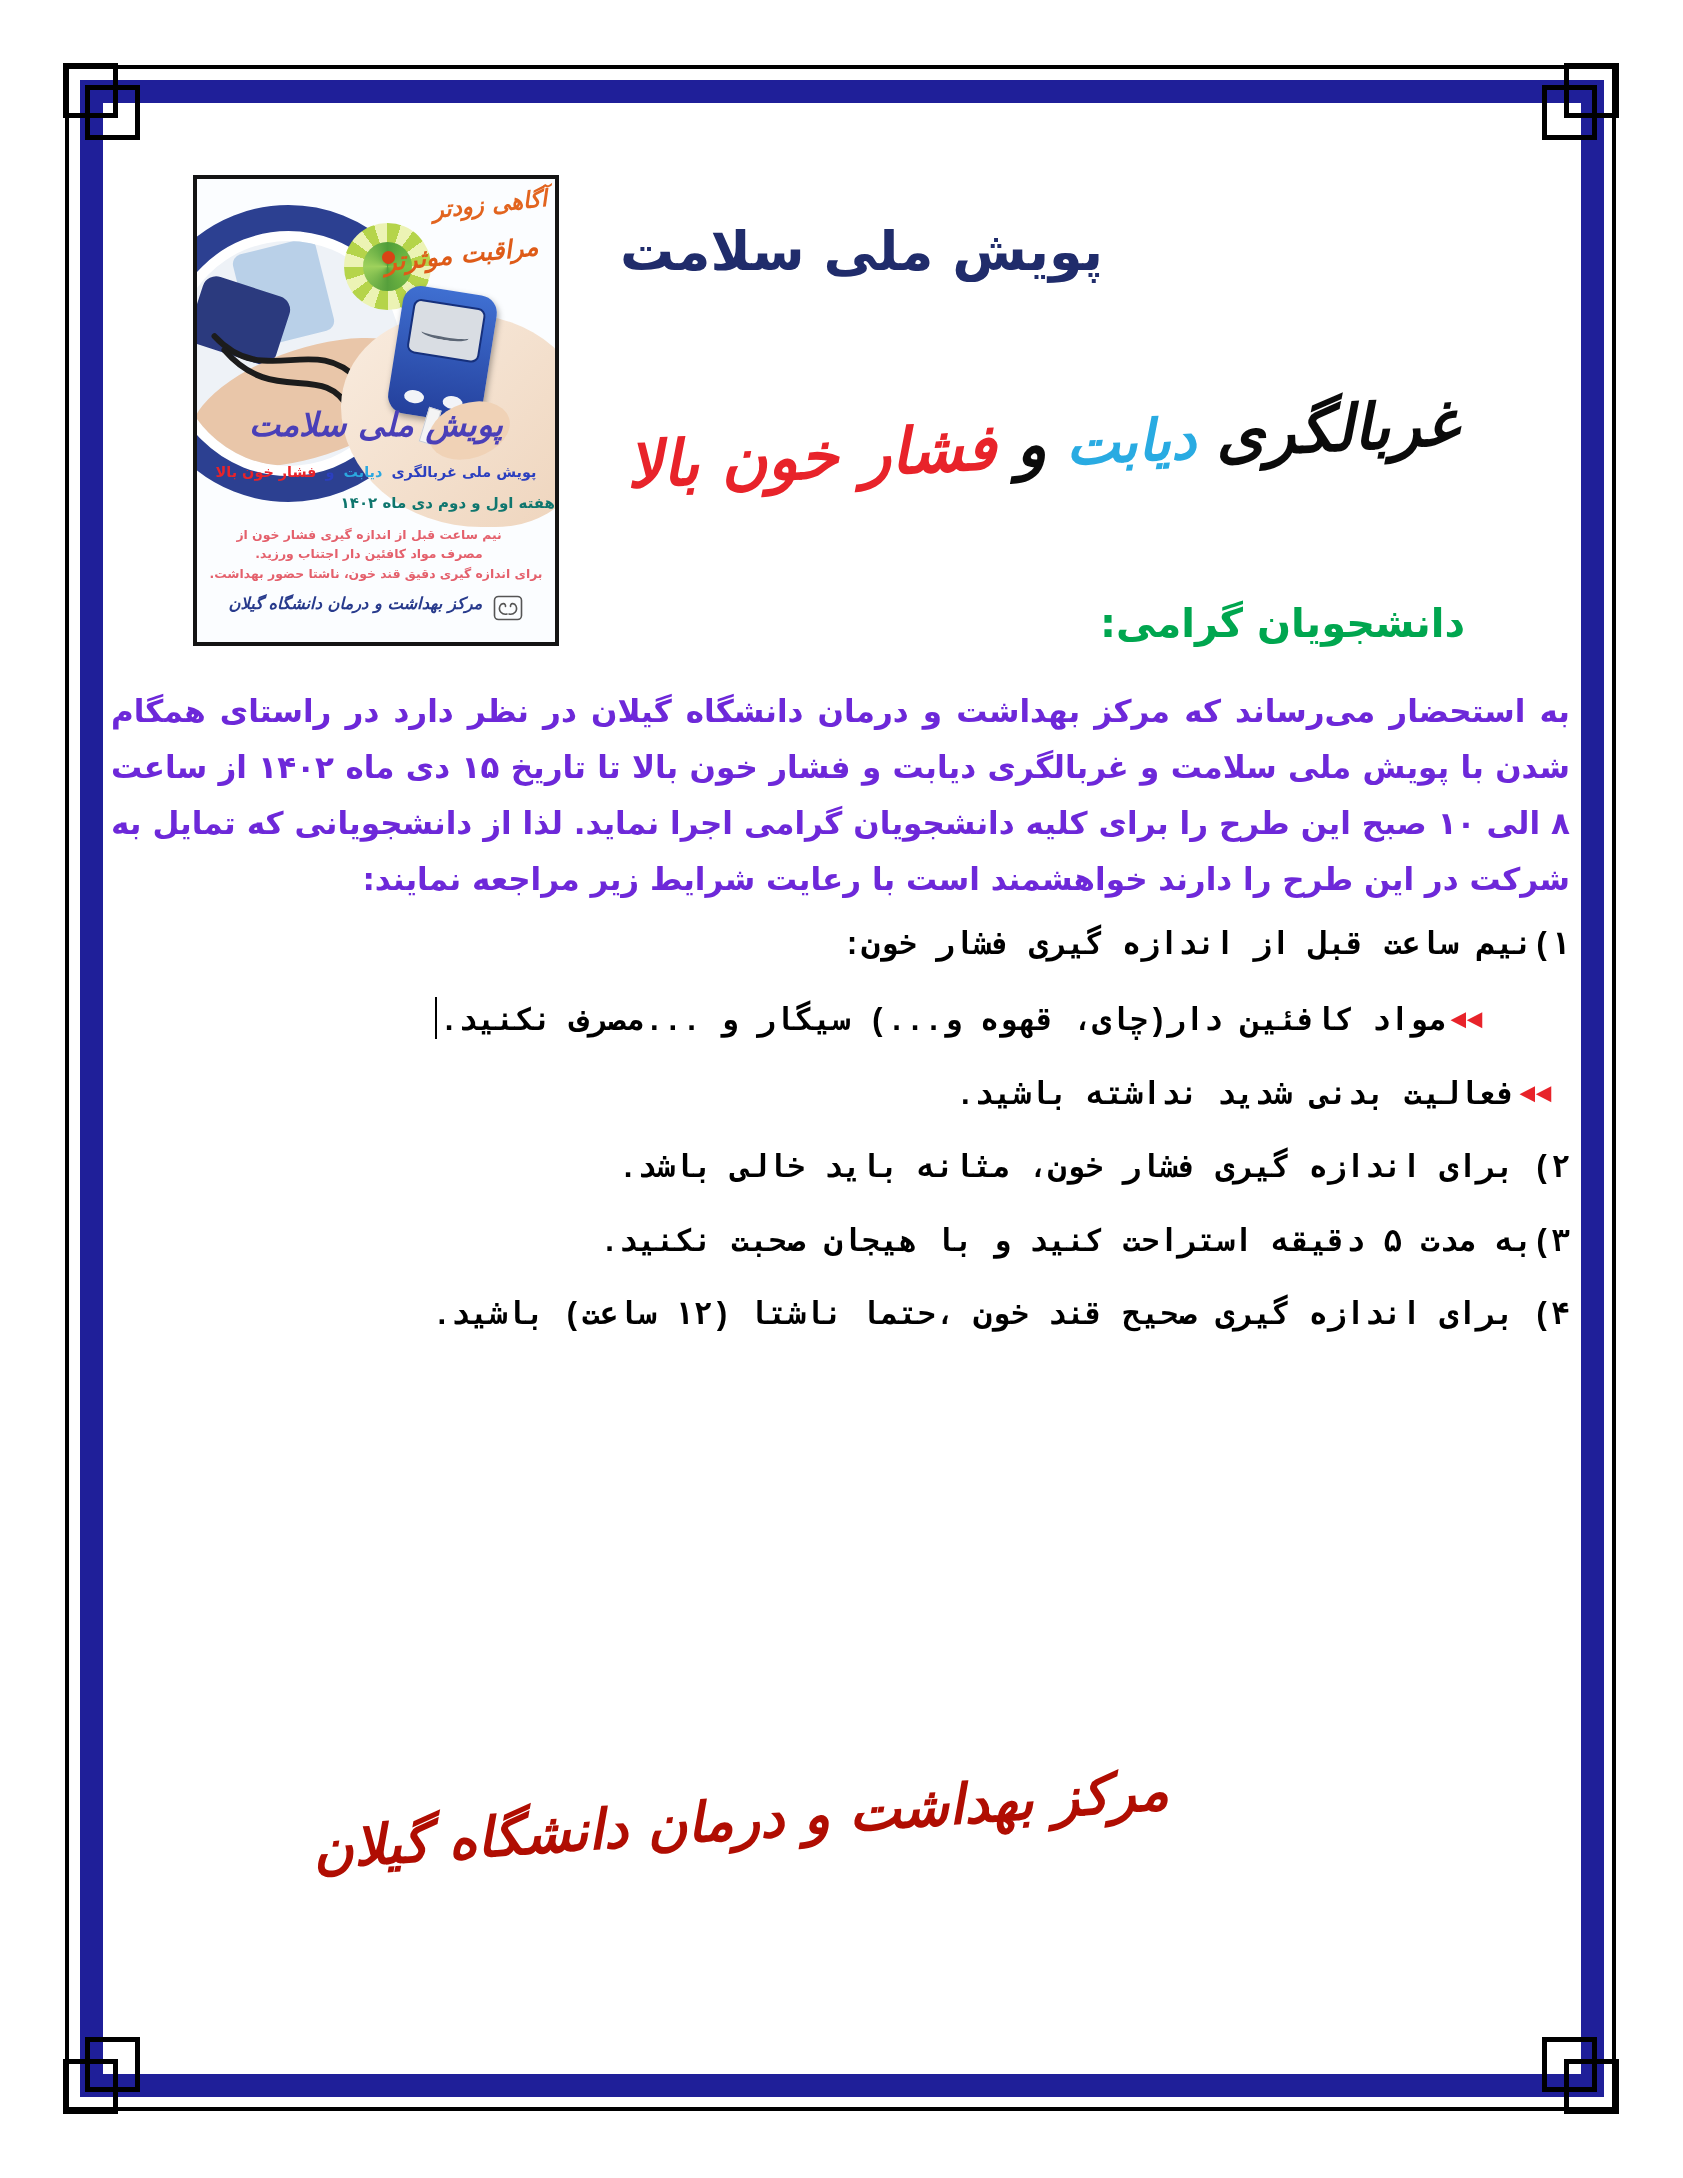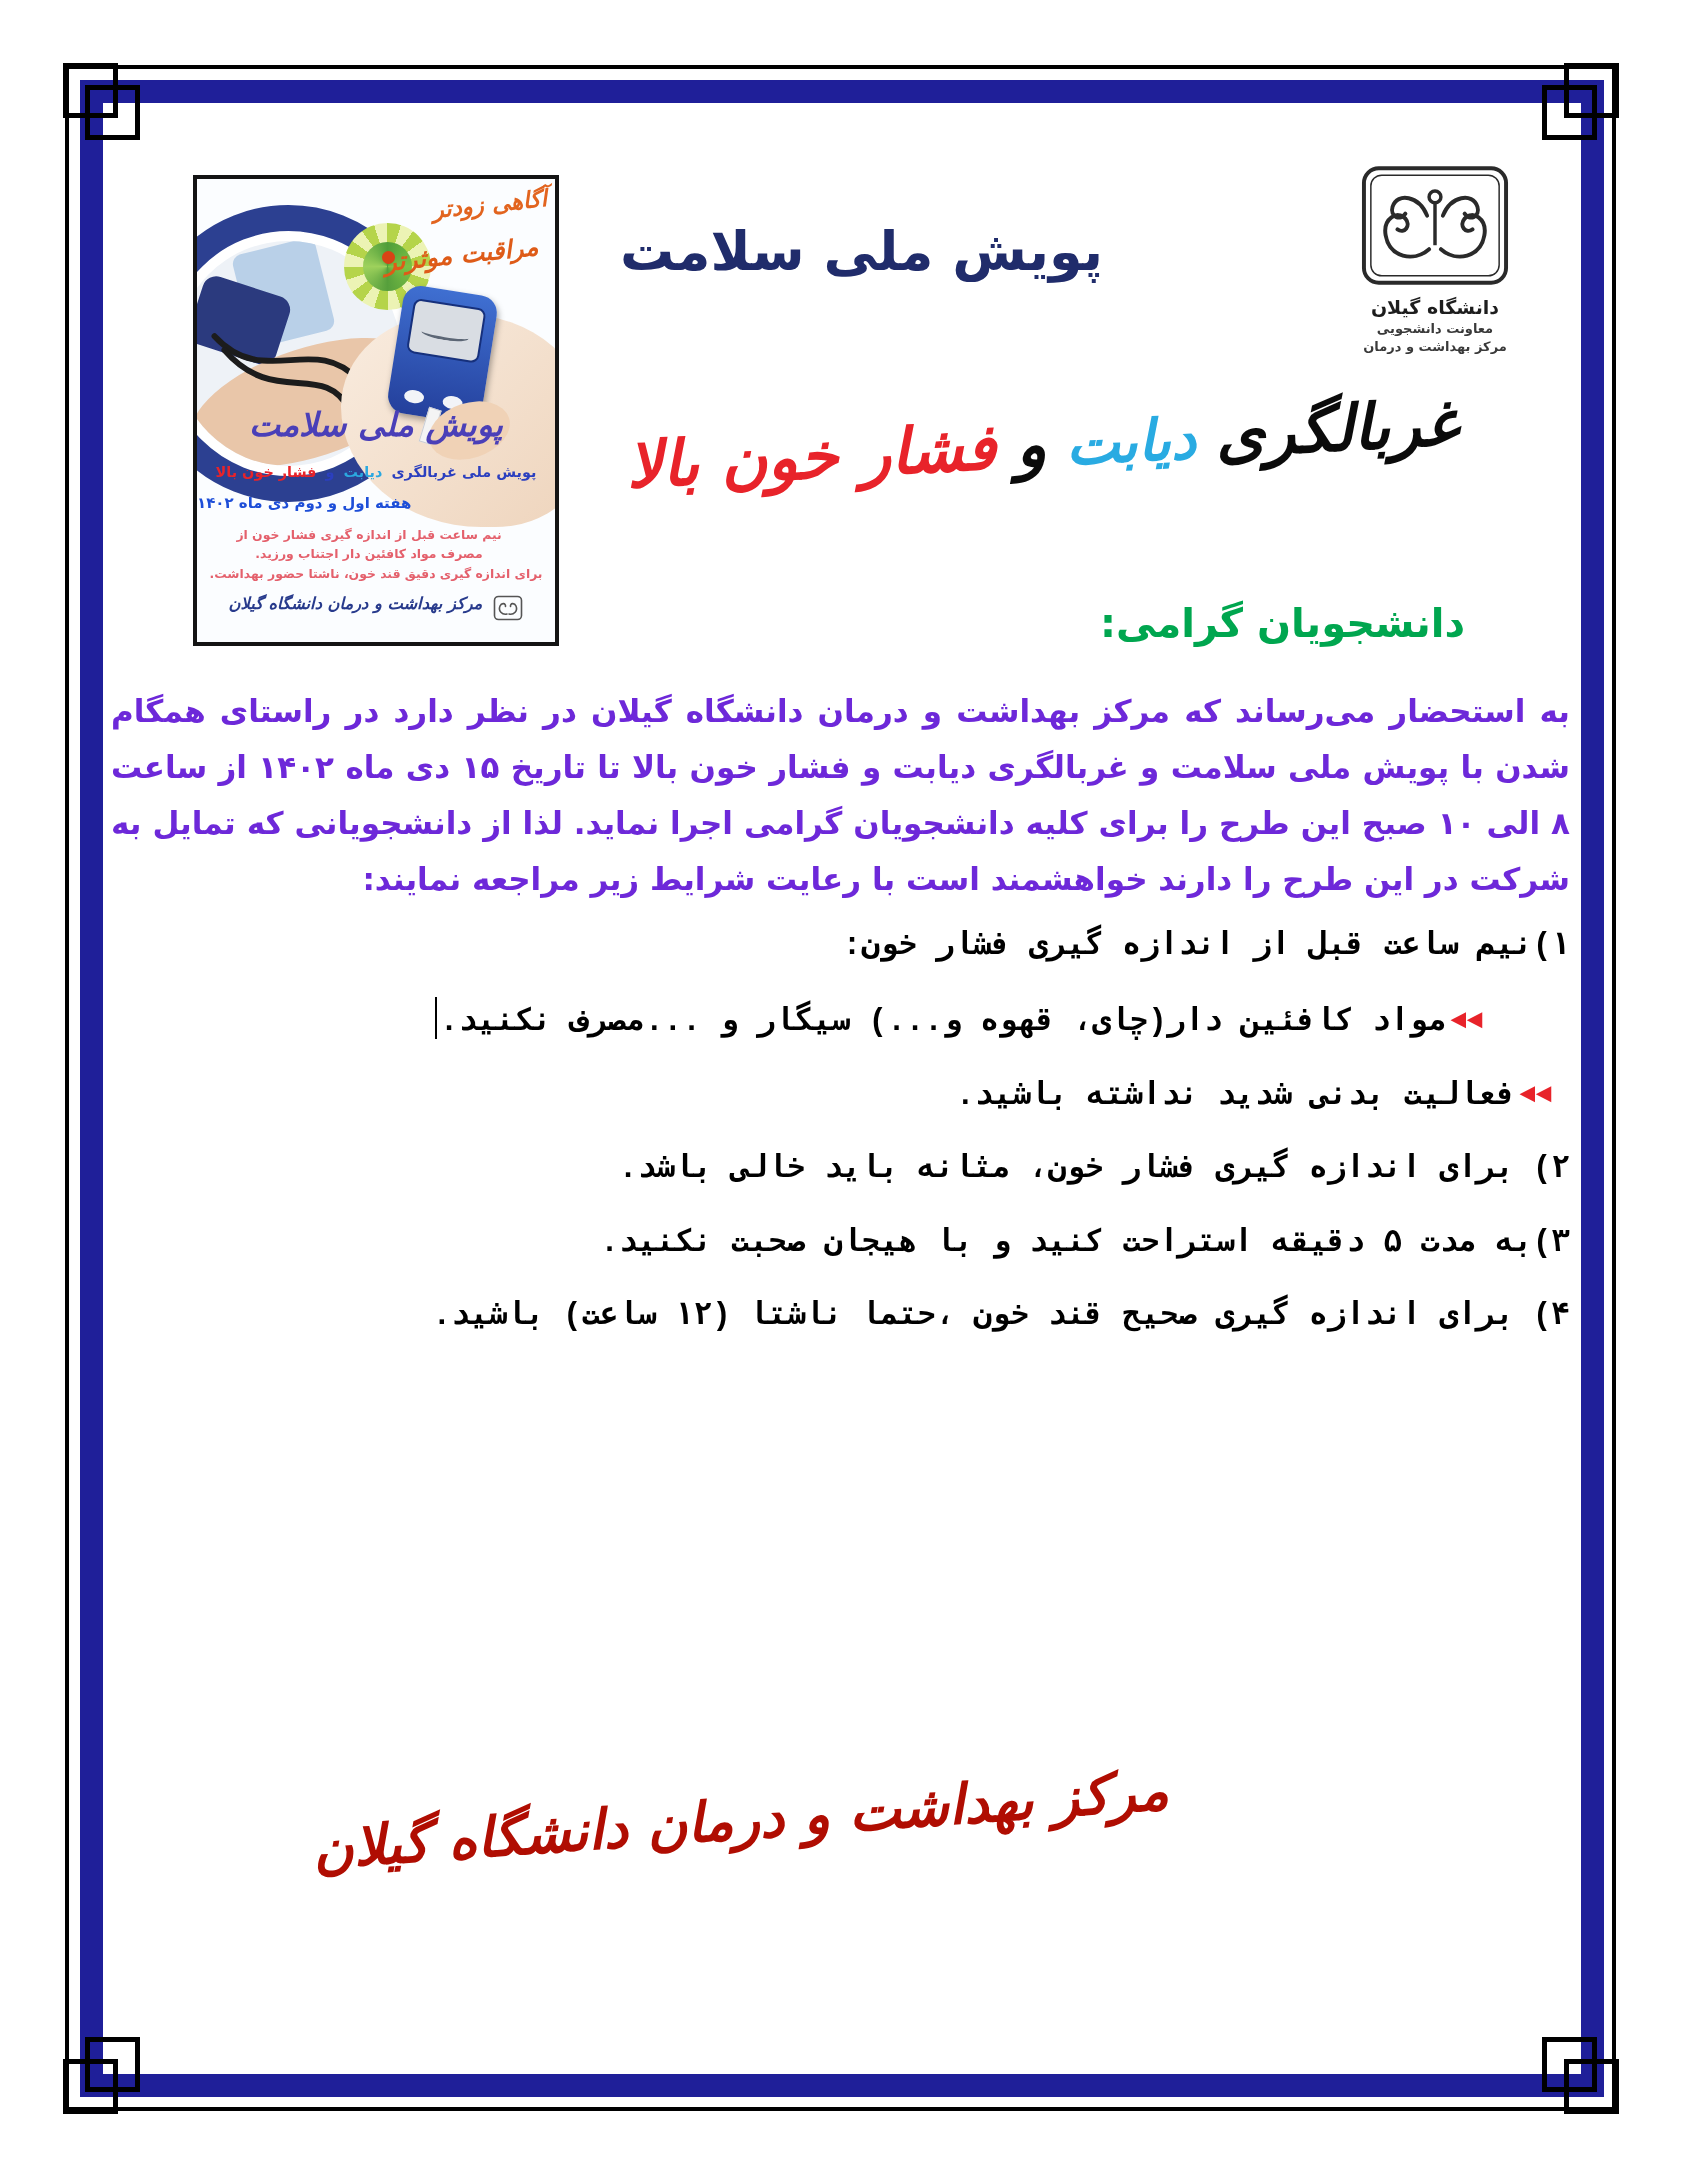--- a/index.html
+++ b/index.html
@@ -79,21 +79,21 @@
   .p-btn{position:absolute;width:20px;height:13px;background:#f2f4f8;border-radius:50%;}
   .p-btn.b1{left:16px;bottom:12px;} .p-btn.b2{left:55px;bottom:12px;}
   .p-strip{position:absolute;left:40px;bottom:-26px;width:11px;height:34px;background:#f4f4f4;border:1px solid #c9ccd4;transform:rotate(8deg);}
   .p-thumb{position:absolute;right:44px;top:224px;width:83px;height:55px;background:#f0d2b6;border-radius:50%;transform:rotate(-18deg);}
   .p-cal1{position:absolute;right:8px;top:12px;font-size:23px;font-weight:bold;font-style:italic;color:#e2641f;transform:rotate(-6deg);white-space:nowrap;}
   .p-cal2{position:absolute;right:16px;top:61px;font-size:25px;font-weight:bold;font-style:italic;color:#de5b18;transform:rotate(-6deg);white-space:nowrap;}
   .p-title{position:absolute;left:0;right:0;top:226px;text-align:center;font-size:33px;font-weight:bold;font-style:italic;color:#4a3fb8;white-space:nowrap;}
   .p-sub{position:absolute;left:0;right:0;top:285px;text-align:center;font-size:14.4px;font-weight:bold;white-space:nowrap;}
   .p-sub .s-blue{color:#2b3fbf;} .p-sub .s-cyan{color:#2ba8e0;} .p-sub .s-red{color:#e8232a;}
   .p-sub span{margin:0 2px;}
-  .p-date{position:absolute;left:0;right:0;top:315px;text-align:left;font-size:15px;font-weight:bold;color:#1d4ed8;}
+  .p-date{position:absolute;left:0;right:0;top:315px;text-align:right;font-size:15px;font-weight:bold;color:#0f766e;}
   .p-note1{position:absolute;left:18px;right:32px;top:346px;text-align:center;font-size:12.4px;font-weight:bold;color:#e4606c;line-height:1.55;}
   .p-note2{position:absolute;left:10px;right:10px;top:387px;text-align:center;font-size:12.4px;font-weight:bold;color:#e4606c;}
   .p-footer{position:absolute;left:8px;right:8px;top:415px;text-align:center;}
   .p-footer-text{font-size:16.3px;font-weight:bold;font-style:italic;color:#273a8c;vertical-align:12px;margin-right:6px;}
 </style>
 </head>
 <body>
 
 <div class="page">
 
@@ -160,36 +160,20 @@
         <rect x="1.5" y="1.5" width="27" height="23" rx="4" fill="none" stroke="#555" stroke-width="1.6"></rect>
         <path d="M14 19 C 9 20, 5 16, 7 11 C 8.5 7.5, 13 8, 12.5 11.5" fill="none" stroke="#555" stroke-width="1.6" stroke-linecap="round"></path>
         <path d="M16 19 C 21 20, 25 16, 23 11 C 21.5 7.5, 17 8, 17.5 11.5" fill="none" stroke="#555" stroke-width="1.6" stroke-linecap="round"></path>
       </svg>
       <span class="p-footer-text">مرکز بهداشت و درمان دانشگاه گیلان</span>
     </div>
   </div>
 
   <div class="main-title">پویش ملی سلامت</div>
 
-  <div class="logo-block">
-    <svg width="150" height="123" viewBox="0 0 152 124">
-      <rect x="4" y="4" width="144" height="116" rx="15" fill="none" stroke="#2a2a2a" stroke-width="4"></rect>
-      <rect x="11" y="11" width="130" height="102" rx="11" fill="none" stroke="#2a2a2a" stroke-width="1.5"></rect>
-      <circle cx="76" cy="33" r="6" fill="none" stroke="#2a2a2a" stroke-width="3.5"></circle>
-      <line x1="76" y1="39" x2="76" y2="82" stroke="#2a2a2a" stroke-width="3.5"></line>
-      <g id="g-curl" fill="none" stroke="#2a2a2a" stroke-width="4" stroke-linecap="round">
-        <path d="M82 86 C 98 100, 122 94, 126 72 C 129 55, 114 46, 106 55 C 100 62, 107 71, 114 66"></path>
-        <path d="M84 52 C 92 32, 114 28, 119 43 C 122 53, 111 58, 106 50"></path>
-      </g>
-      <use href="#g-curl" transform="translate(152,0) scale(-1,1)"></use>
-    </svg>
-    <div class="logo-l1">دانشگاه گیلان</div>
-    <div class="logo-l2">معاونت دانشجویی</div>
-    <div class="logo-l3">مرکز بهداشت و درمان</div>
-  </div>
 
   <div class="headline">
     <span class="hl-black">غربالگری</span>
     <span class="hl-cyan">دیابت</span>
     <span class="hl-black">و</span>
     <span class="hl-red">فشار خون بالا</span>
   </div>
 
   <div class="greeting">دانشجویان گرامی:</div>
 

